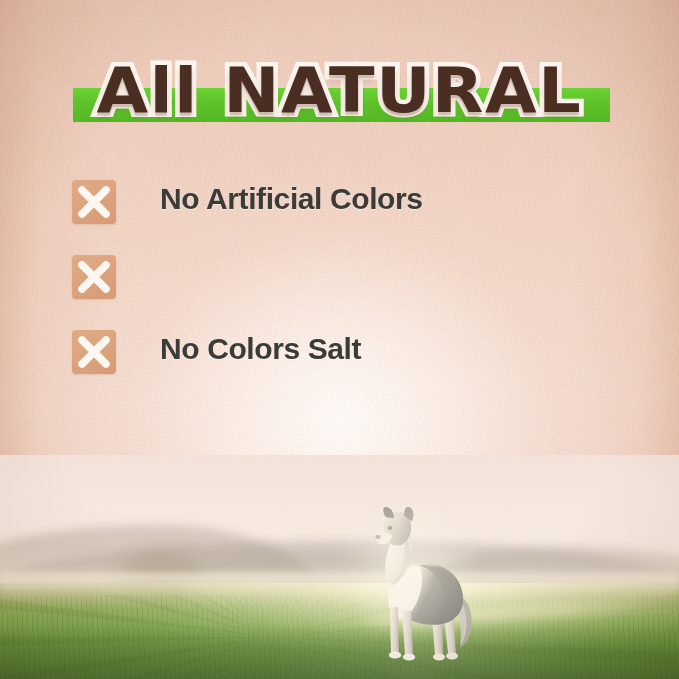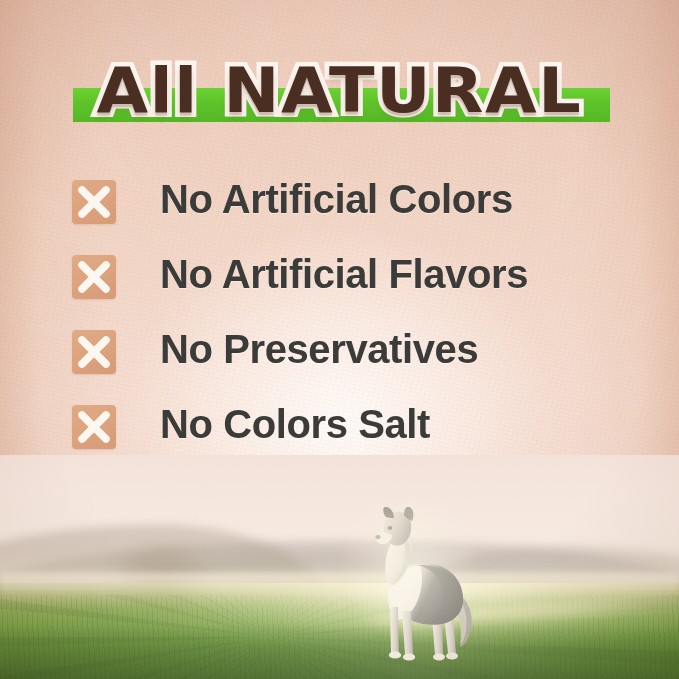--- a/index.html
+++ b/index.html
@@ -319,21 +319,21 @@
     border-radius: 4px;
     background: linear-gradient(150deg, #e0ab86 0%, #dca37e 50%, #d79b76 100%);
     box-shadow: 0 1px 2px rgba(150,100,75,0.18);
     margin-top: 4px;
   }
   .xbox svg { position: absolute; inset: 0; width: 100%; height: 100%; }
   .feature-label {
     margin-left: 44px;
     font-family: "Liberation Sans", sans-serif;
     font-weight: 700;
-    font-size: 40px;
+    font-size: 30px;
     line-height: 46px;
     color: #3b3b39;
     letter-spacing: -0.4px;
     white-space: nowrap;
     text-shadow: 0 1px 1px rgba(255,250,246,0.55);
   }
 
   
   .top-grain {
     position: absolute; inset: 0;
@@ -470,34 +470,22 @@
 
     <div class="feature-row">
       <div class="xbox">
         <svg viewBox="0 0 44 44" xmlns="http://www.w3.org/2000/svg">
           <g stroke="#fdf7f1" stroke-width="7.6" stroke-linecap="round">
             <line x1="10" y1="10" x2="34" y2="34"></line>
             <line x1="34" y1="10" x2="10" y2="34"></line>
           </g>
         </svg>
       </div>
-      <div class="feature-label">No Artificial Flavors</div>
     </div>
 
-    <div class="feature-row">
-      <div class="xbox">
-        <svg viewBox="0 0 44 44" xmlns="http://www.w3.org/2000/svg">
-          <g stroke="#fdf7f1" stroke-width="7.6" stroke-linecap="round">
-            <line x1="10" y1="10" x2="34" y2="34"></line>
-            <line x1="34" y1="10" x2="10" y2="34"></line>
-          </g>
-        </svg>
-      </div>
-      <div class="feature-label">No Preservatives</div>
-    </div>
 
     <div class="feature-row">
       <div class="xbox">
         <svg viewBox="0 0 44 44" xmlns="http://www.w3.org/2000/svg">
           <g stroke="#fdf7f1" stroke-width="7.6" stroke-linecap="round">
             <line x1="10" y1="10" x2="34" y2="34"></line>
             <line x1="34" y1="10" x2="10" y2="34"></line>
           </g>
         </svg>
       </div>

